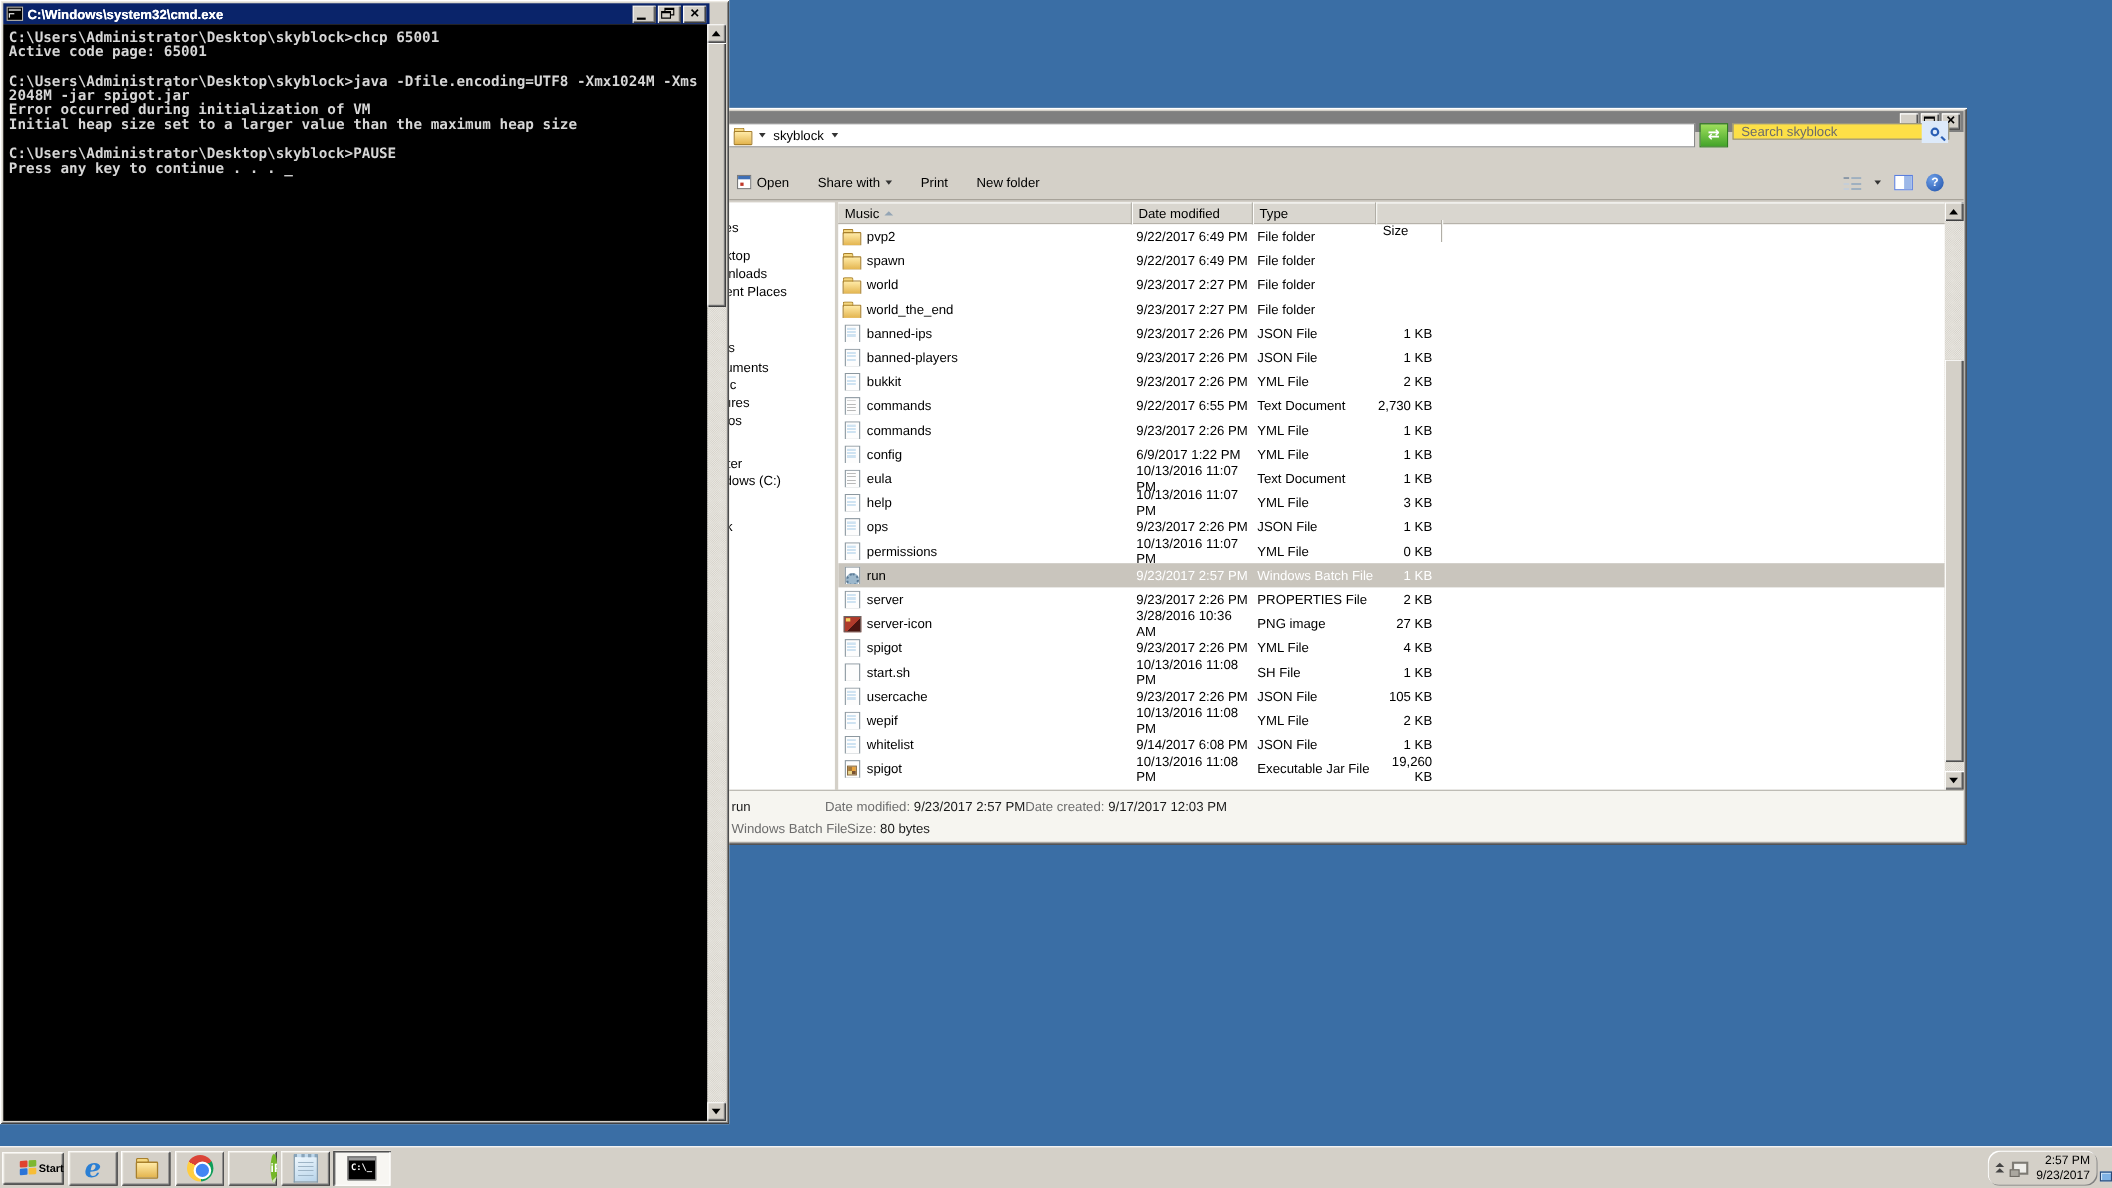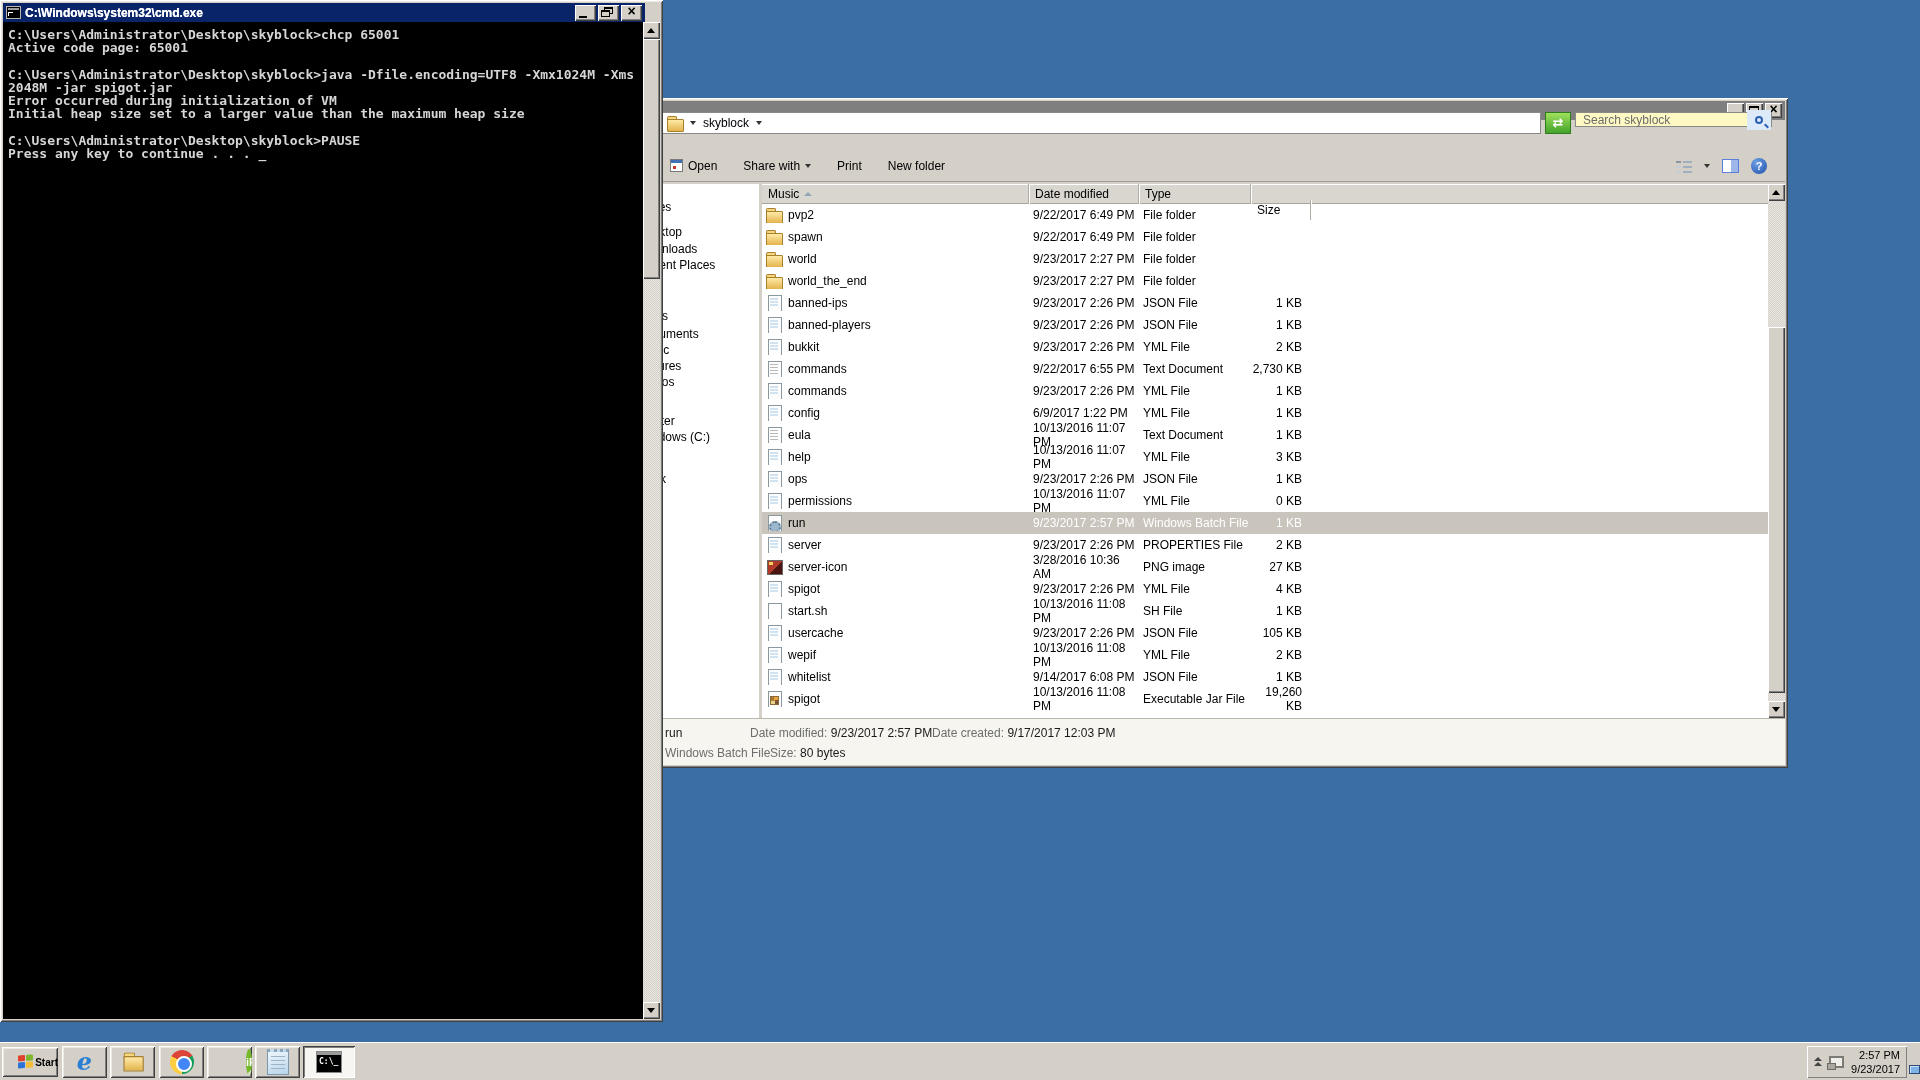--- a/index.html
+++ b/index.html
@@ -6,21 +6,21 @@
   html,body { width:1920px; height:1080px; overflow:hidden; }
   body { font-family:"Liberation Sans", sans-serif; background:#3a6ea5; position:relative; }
 
   
   .win  { background:#d4d0c8;
           box-shadow: inset 1px 1px 0 #ffffff, inset -1px -1px 0 #404040,
                       inset 2px 2px 0 #ece9e2, inset -2px -2px 0 #808080; }
   .raised { background:#d4d0c8;
           box-shadow: inset 1px 1px 0 #ffffff, inset -1px -1px 0 #404040,
                       inset 2px 2px 0 #ece9e2, inset -2px -2px 0 #808080; }
-  .raised-thin { box-shadow: inset 1px 1px 0 #ffffff, inset -1px -1px 0 #808080; }
+  .raised-thin { box-shadow: inset 1px 1px 0 #ffffff, inset -1px -1px 0 #808080; border-radius: 11px; }
   .pressed { background:#f7f6f2;
           box-shadow: inset 1px 1px 0 #404040, inset -1px -1px 0 #ffffff,
                       inset 2px 2px 0 #808080; }
 
   
   #cmd { position:absolute; left:0; top:0; width:663px; height:1022px; z-index:5; }
   .cmd-title { position:absolute; left:3px; top:3px; right:18px; height:19px; background:#0a246a;
                display:flex; align-items:center; padding:0 3px; }
   .cmd-ico { width:15px; height:13px; background:#000; border:1px solid #b9b6ae; position:relative; flex:0 0 auto; }
   .cmd-ico::before { content:""; position:absolute; left:1px; top:1px; width:11px; height:2px; background:#9b9b9b; }
@@ -60,21 +60,21 @@
                display:flex; justify-content:flex-end; align-items:center; padding:0 3px; }
   .exp-title .wbtn { width:17px; height:15px; }
   .exp-addr { position:absolute; left:3px; top:10px; right:3px; height:30px; }
   .addr-field { position:absolute; left:100px; top:4px; width:893px; height:22px; background:#fff;
                 border:1px solid #898989; display:flex; align-items:center; padding-left:18px; gap:7px; }
   .tri { width:0; height:0; border-left:3.5px solid transparent; border-right:3.5px solid transparent; border-top:4px solid #333; }
   .crumb { color:#000; }
   .refresh-btn { position:absolute; left:997px; top:4px; width:26px; height:22px;
                  background:linear-gradient(#9fe05c,#43a32a); border:1px solid #2f7d1e; color:#fff;
                  font:bold 13px "DejaVu Sans",sans-serif; text-align:center; line-height:20px; }
-  .search-field { position:absolute; left:1027px; top:4px; width:197px; height:15px; background:#fef9c3;
+  .search-field { position:absolute; left:1027px; top:4px; width:197px; height:15px; background:#fde047;
                   border:1px solid #898989; display:flex; align-items:center; }
   .search-field input { flex:1 1 auto; border:none; outline:none; font:12px "Liberation Sans",sans-serif;
                         padding-left:7px; color:#444; background:transparent; min-width:0; }
   .search-field input::placeholder { color:#6b6b6b; opacity:1; }
   .mag-btn { flex:0 0 24px; height:20px; background:#ddeafa; display:flex; align-items:center; justify-content:center; }
   .lens { width:8px; height:8px; border:2px solid #2b5fb4; border-radius:50%; position:relative; }
   .lens::after { content:""; position:absolute; left:7px; top:7px; width:5px; height:2px; background:#2b5fb4; transform:rotate(45deg); }
   .exp-tools { position:absolute; left:3px; top:52px; right:3px; height:32px; border-bottom:1px solid #a29d94;
                display:flex; align-items:center; padding-left:122px; gap:26px; }
   .tool { display:flex; align-items:center; gap:5px; color:#000; cursor:default; }

